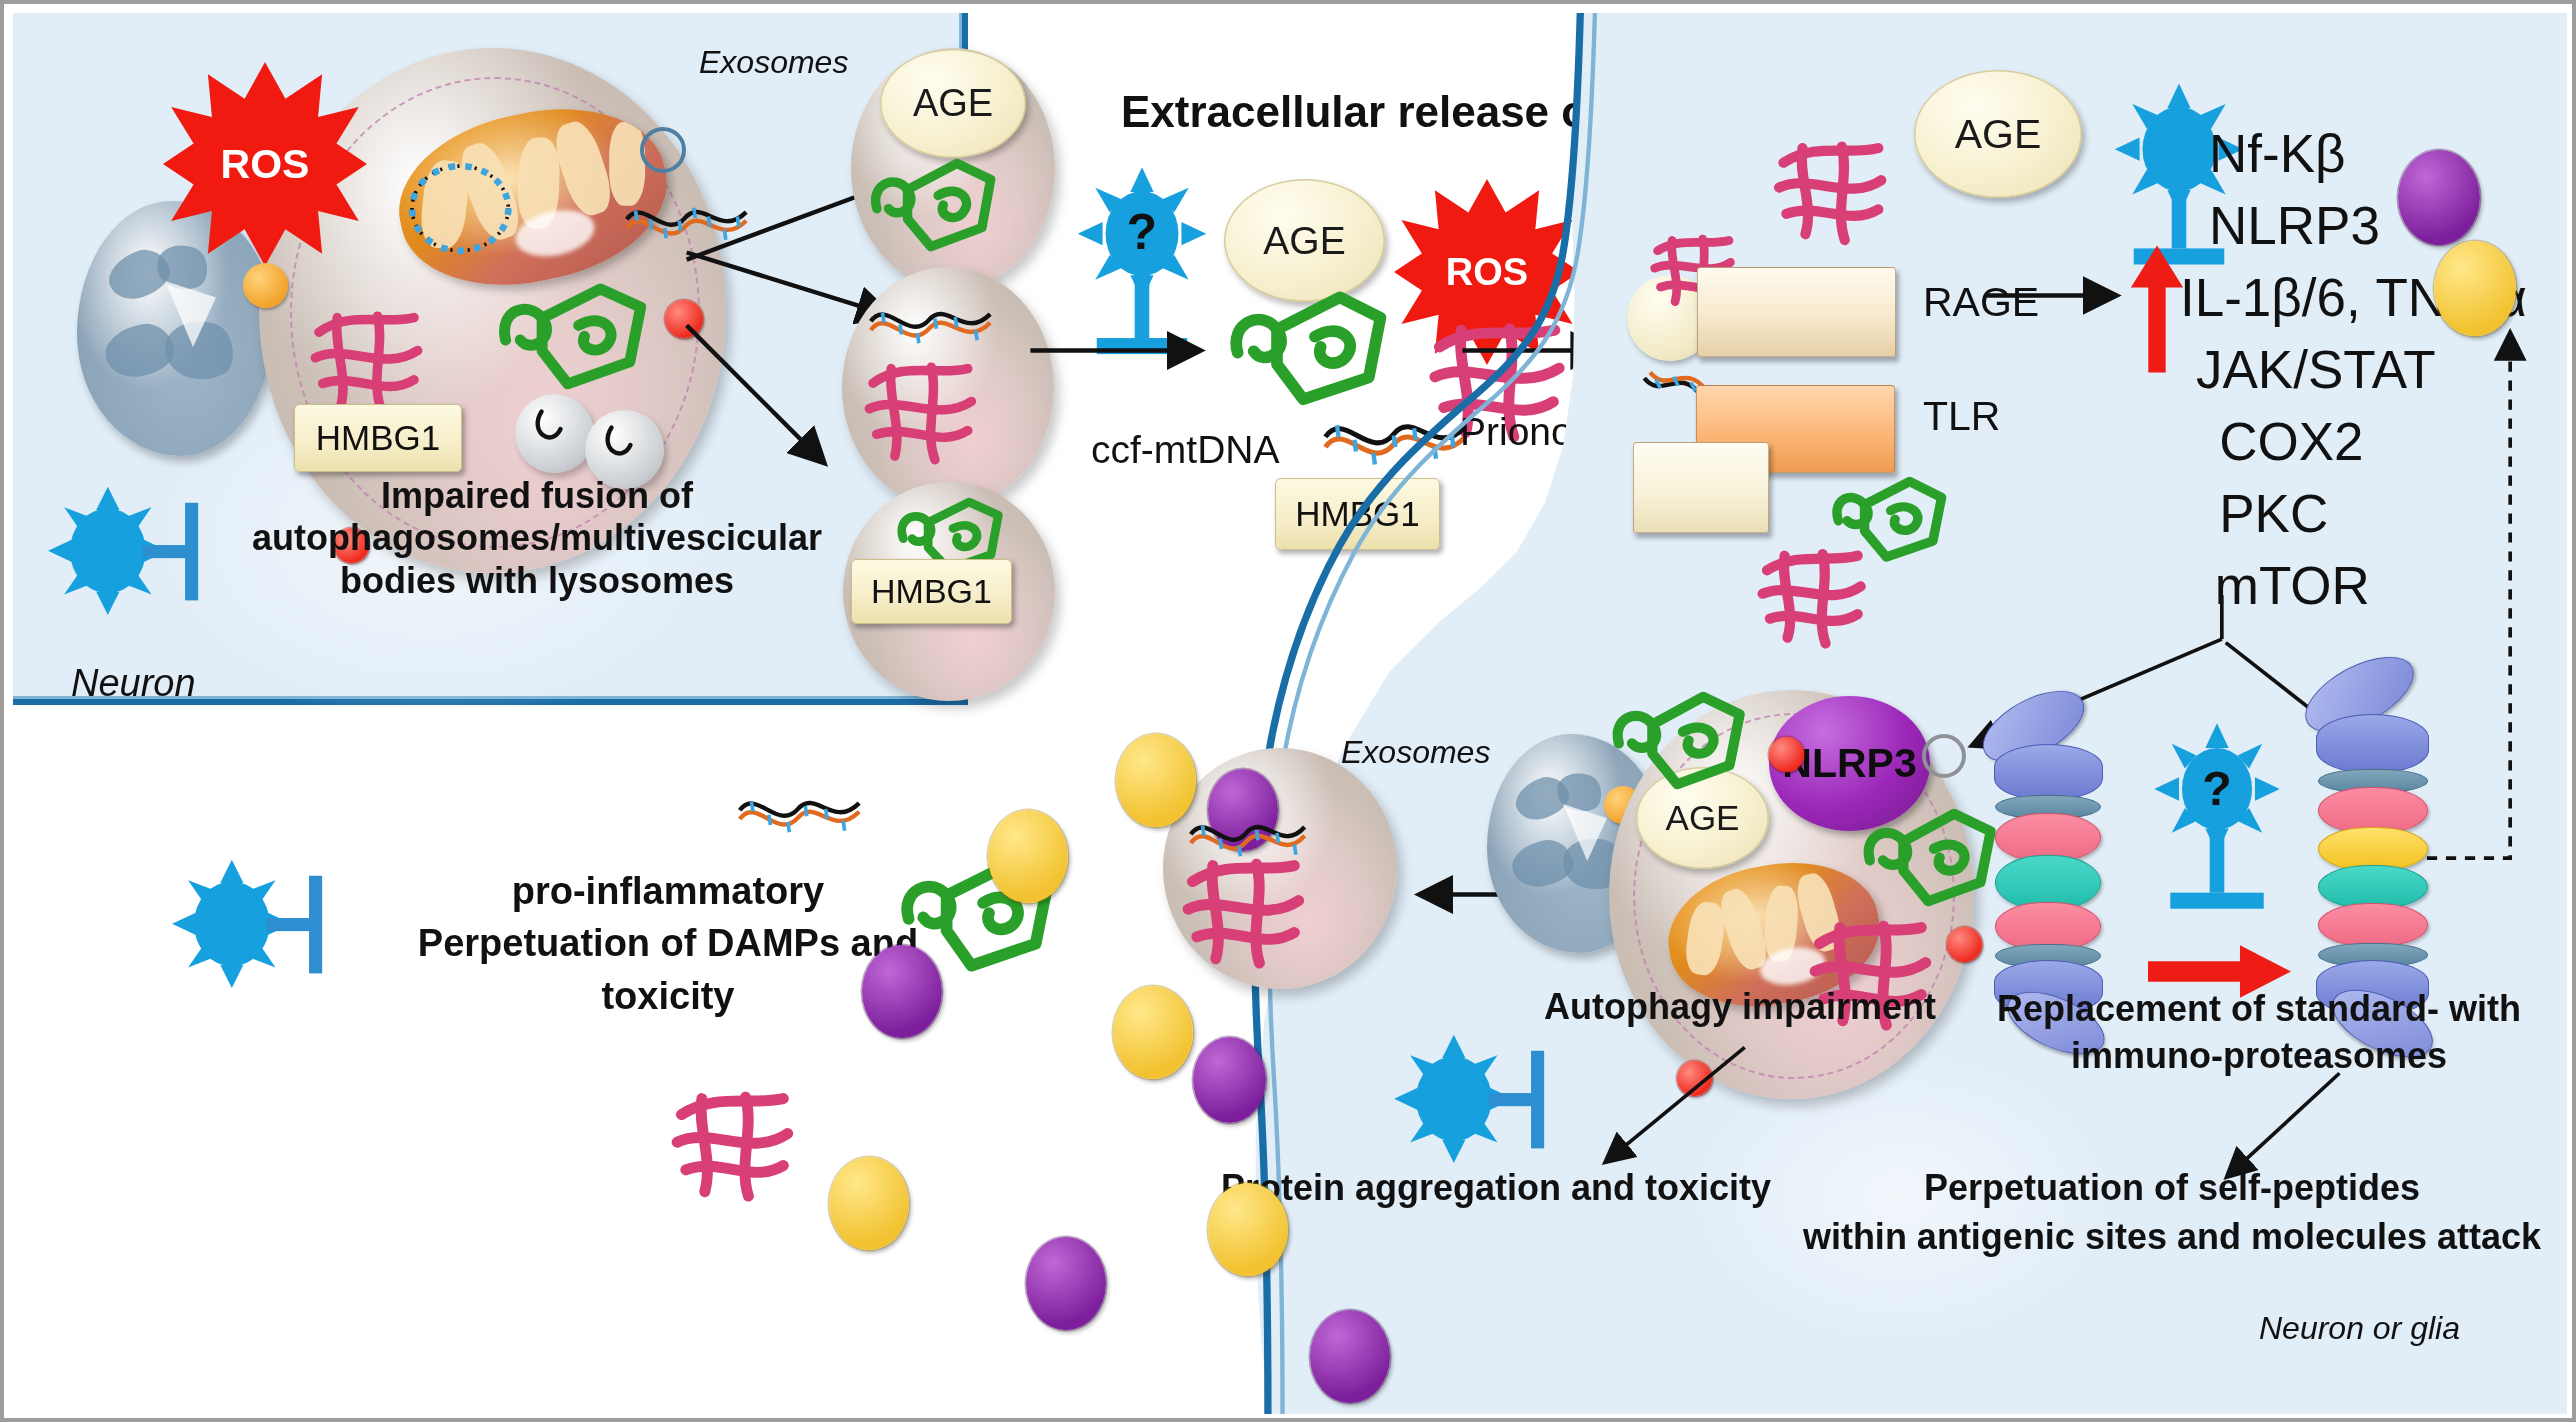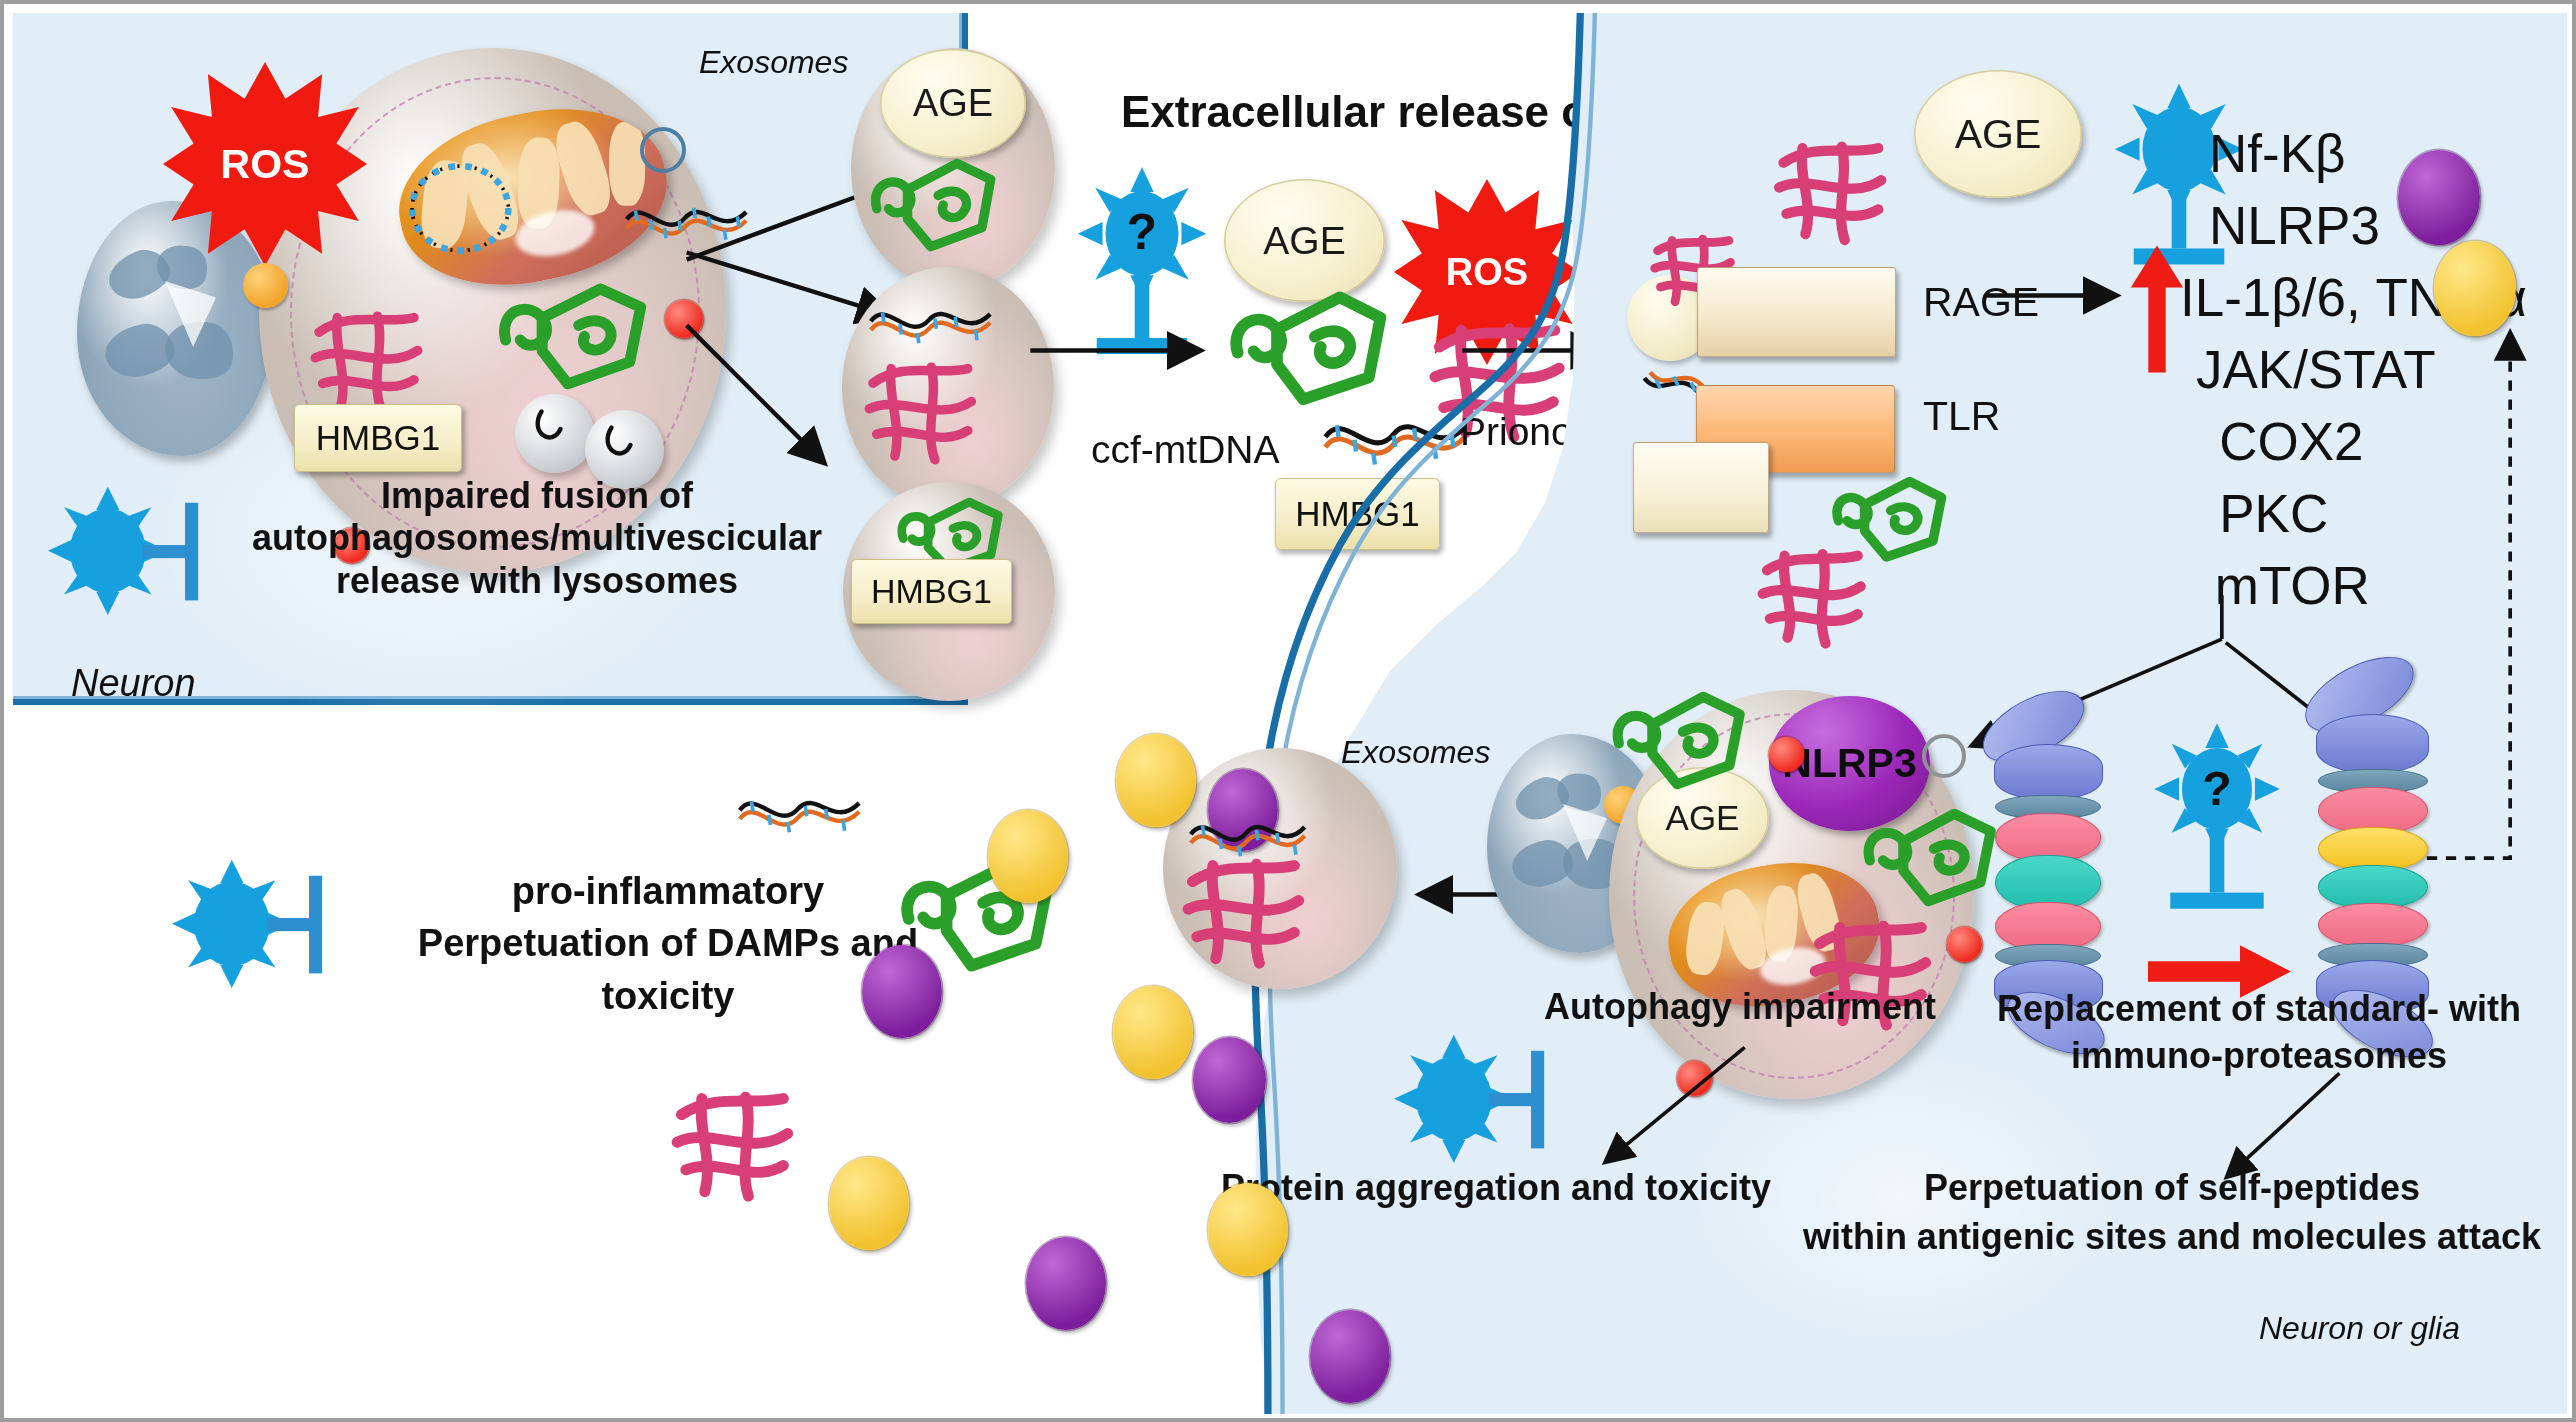--- a/index.html
+++ b/index.html
@@ -267,21 +267,21 @@
       </g>
       <g fill="#2e8fd0">
         <rect x="130" y="92" width="68" height="18"></rect>
         <rect x="188" y="34" width="18" height="134"></rect>
       </g>
     </svg>
   </div>
   <div class="lbl bold ctr" style="left:234px;top:471px;width:598px;font-size:36px;">
     <div>Impaired fusion of</div>
     <div>autophagosomes/multivescicular</div>
-    <div>release with lysosomes</div>
+    <div>bodies with lysosomes</div>
   </div>
 
   <div class="arrow" style="left:679px;top:168px;">
     <svg width="219" height="95" viewBox="0 0 300 130">
       <defs>
           <marker id="ah1" markerWidth="9" markerHeight="9" refX="7" refY="4.5" orient="auto">
             <path d="M0,0 L9,4.5 L0,9 z" fill="#111"></path>
           </marker>
         </defs>
       <line x1="5" y1="120" x2="280" y2="18" stroke="#111" stroke-width="6" marker-end="url(#ah1)"></line>

